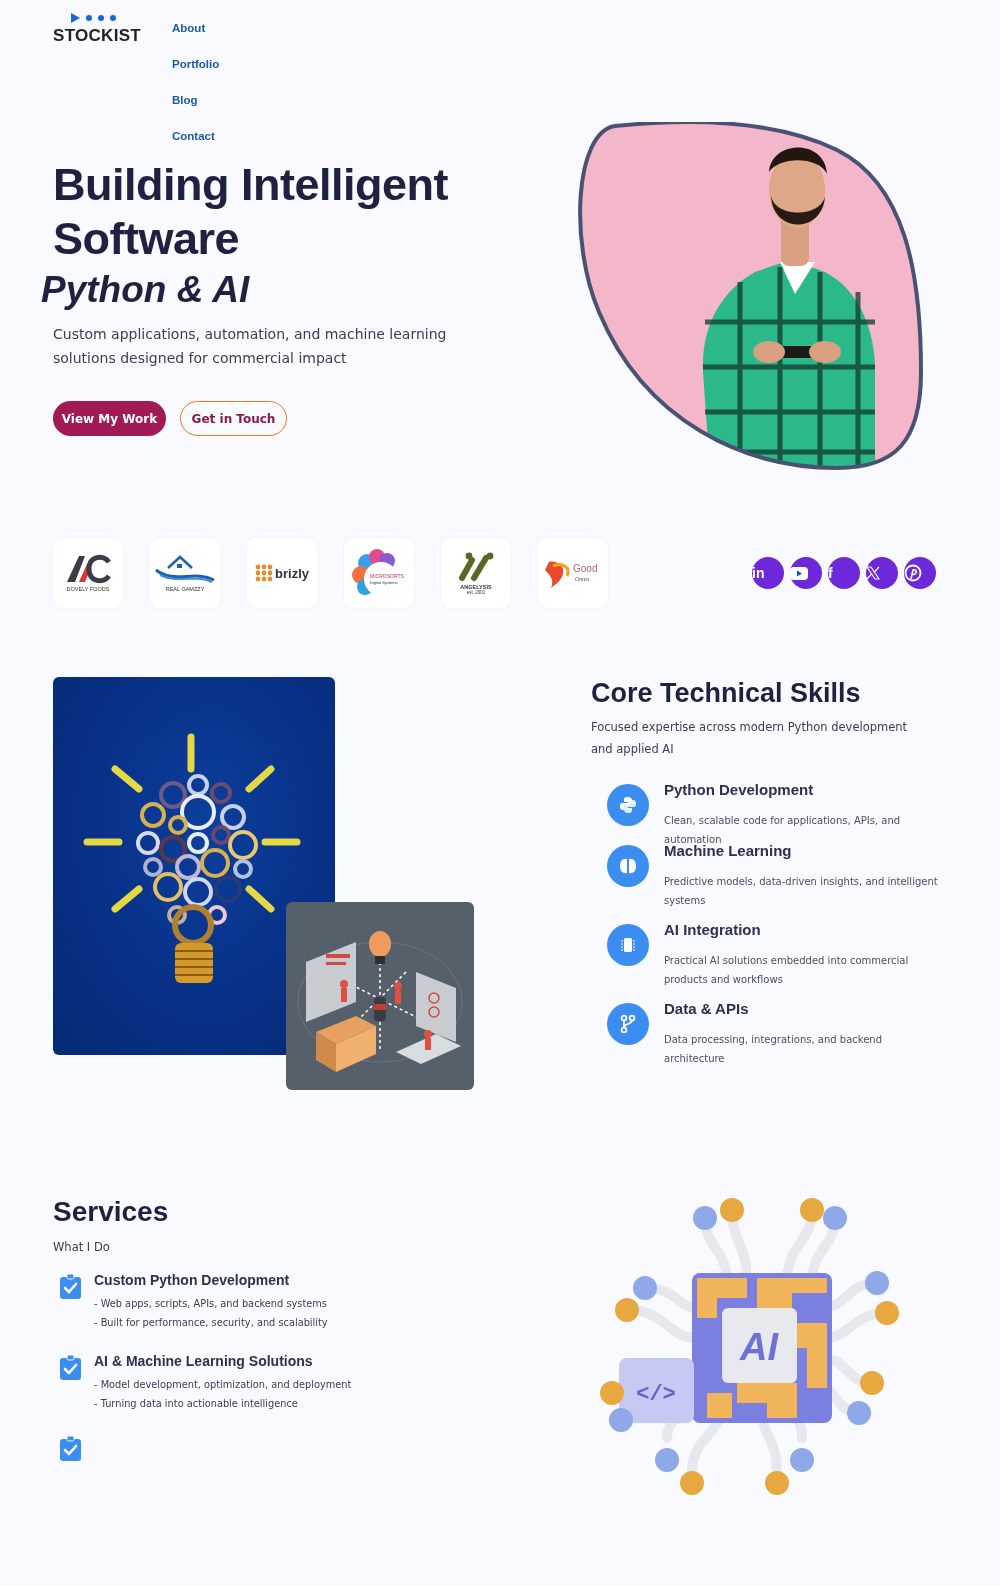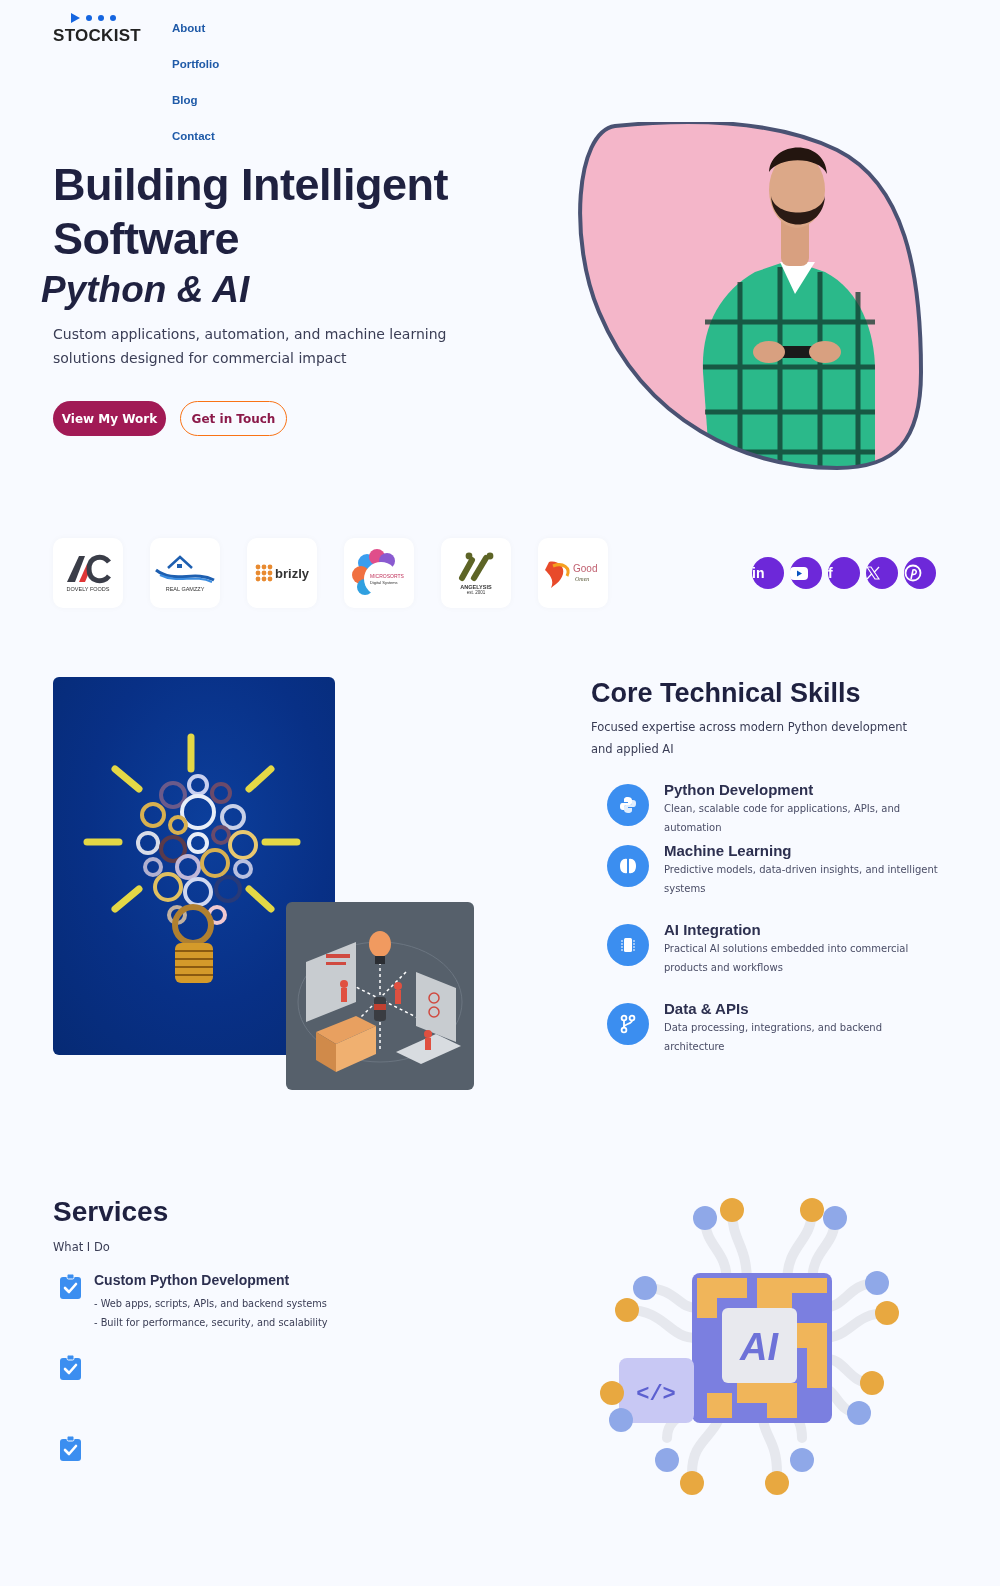--- a/index.html
+++ b/index.html
@@ -43,21 +43,21 @@
   
   .bulb-card { left: 53px; top: 677px; width: 282px; height: 378px; border-radius: 6px; background: radial-gradient(ellipse at 55% 40%, #0c3f9c 0%, #083086 55%, #062a74 100%); overflow: hidden; }
   .iso-card { left: 286px; top: 902px; width: 188px; height: 188px; border-radius: 6px; background: #56606b; overflow: hidden; }
 
   
   .skills-title { left: 591px; top: 678px; font-family: "Liberation Sans", sans-serif; font-weight: 700; font-size: 27px; color: #1f2140; }
   .skills-desc { left: 591px; top: 716px; width: 330px; font-size: 11.5px; line-height: 22px; color: #3a3d55; }
   .skill { left: 607px; width: 340px; display: flex; gap: 15px; }
   .skill-icon { width: 42px; height: 42px; border-radius: 50%; background: #3b8ef0; flex-shrink: 0; display: flex; align-items: center; justify-content: center; }
   .skill-name { font-family: "Liberation Sans", sans-serif; font-weight: 700; font-size: 15px; color: #2d3050; margin-top: -3px; }
-  .skill-text { font-size: 10px; line-height: 19px; color: #4a4d66; margin-top: 1px; width: 275px; }
+  .skill-text { font-size: 10px; line-height: 19px; color: #4a4d66; margin-top: 13px; width: 275px; }
 
   
   .svc-title { left: 53px; top: 1196px; font-family: "Liberation Sans", sans-serif; font-weight: 700; font-size: 28px; color: #1f2140; }
   .svc-sub { left: 53px; top: 1240px; font-size: 11.5px; color: #3a3d55; }
   .svc { left: 60px; width: 360px; display: flex; gap: 13px; }
   .svc-check { width: 21px; height: 26px; flex-shrink: 0; }
   .svc-name { font-family: "Liberation Sans", sans-serif; font-weight: 700; font-size: 14px; color: #2d3050; margin-top: -1px; }
   .svc-bullet { font-size: 9.8px; line-height: 19px; color: #3a3d55; }
   .svc-bullets { margin-top: 6px; }
 
@@ -374,20 +374,27 @@
       <div class="svc-bullet">- Built for performance, security, and scalability</div>
     </div>
   </div>
 </div>
 <div class="abs svc" style="top:1354px;">
   <svg class="svc-check" viewBox="0 0 21 26">
       <rect x="0" y="4" width="21" height="22" rx="3" fill="#3b8ef0"></rect>
       <rect x="7" y="1" width="7" height="5" rx="1.5" fill="#3b8ef0" stroke="#f8faff" stroke-width="1"></rect>
       <path d="M5 15 L9 19 L16 11" fill="none" stroke="#fff" stroke-width="2.6" stroke-linecap="round" stroke-linejoin="round"></path>
     </svg>
+  <div>
+    <div class="svc-name">AI &amp; Machine Learning Solutions</div>
+    <div class="svc-bullets">
+      <div class="svc-bullet">- Model development, optimization, and deployment</div>
+      <div class="svc-bullet">- Turning data into actionable intelligence</div>
+    </div>
+  </div>
 </div>
 <div class="abs svc" style="top:1435px;">
   <svg class="svc-check" viewBox="0 0 21 26">
       <rect x="0" y="4" width="21" height="22" rx="3" fill="#3b8ef0"></rect>
       <rect x="7" y="1" width="7" height="5" rx="1.5" fill="#3b8ef0" stroke="#f8faff" stroke-width="1"></rect>
       <path d="M5 15 L9 19 L16 11" fill="none" stroke="#fff" stroke-width="2.6" stroke-linecap="round" stroke-linejoin="round"></path>
     </svg>
 </div>
 
 <svg class="abs ai-chip" viewBox="0 0 305 315">

